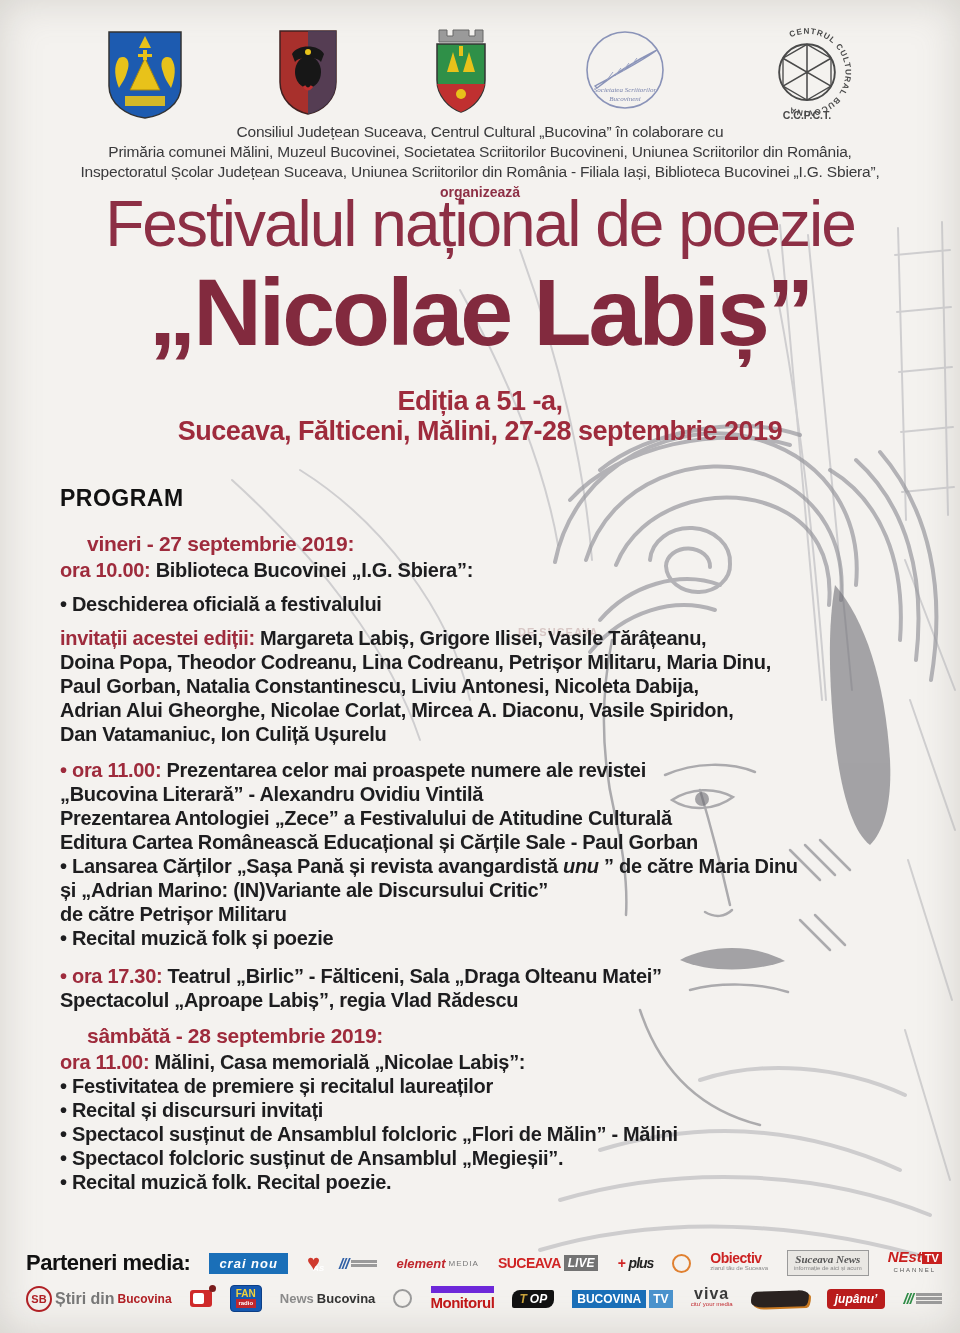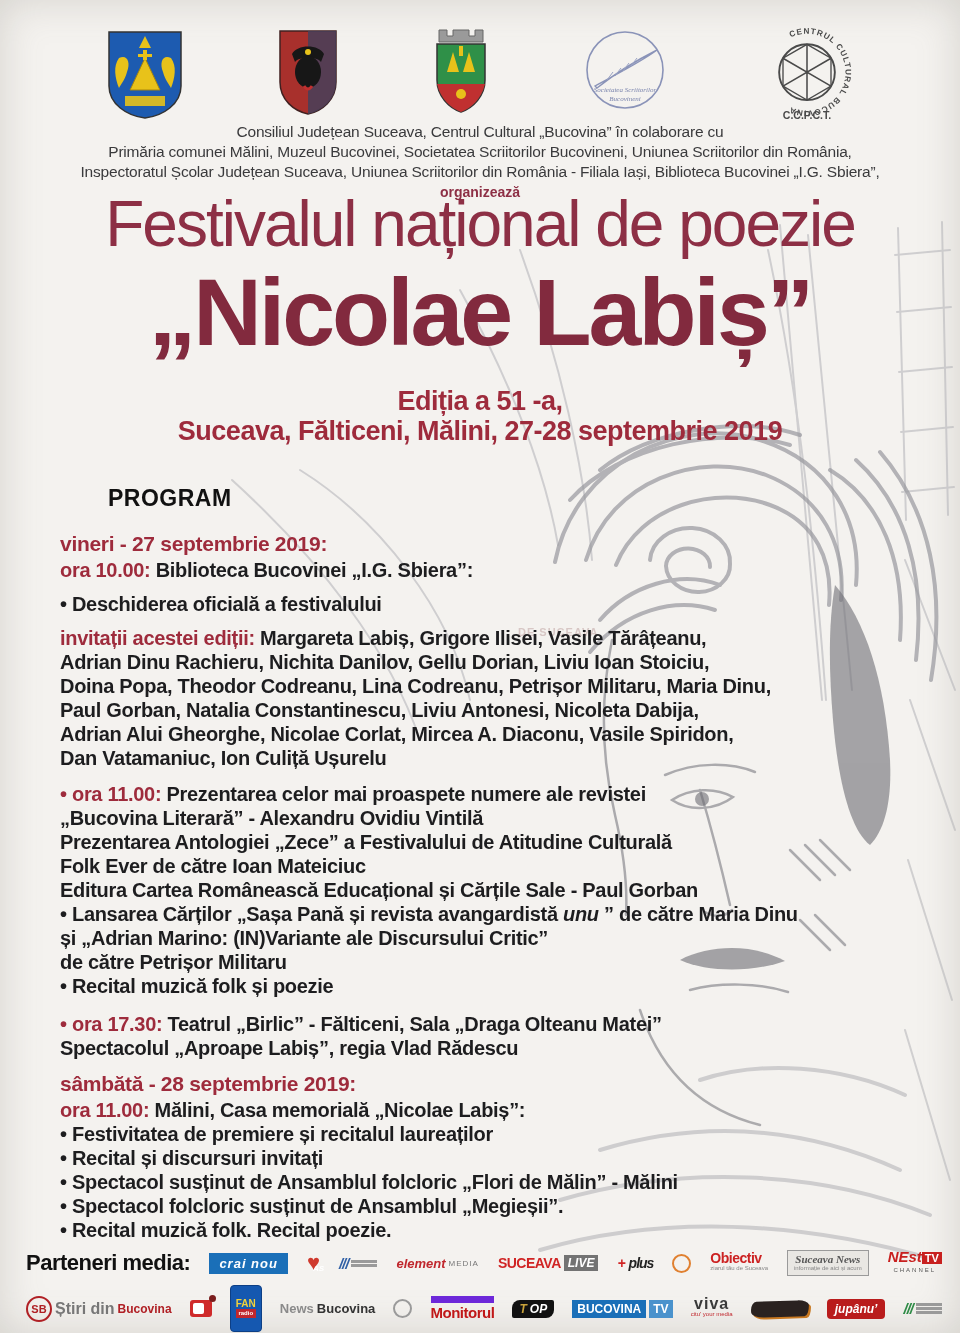--- a/index.html
+++ b/index.html
@@ -29,24 +29,24 @@
     font-size:95px;line-height:100px;font-weight:bold;color:#822a3e;letter-spacing:-3px;}
   .edition{position:absolute;top:386px;left:0;width:100%;text-align:center;
     font-size:27px;line-height:30px;font-weight:bold;color:#9e2b3c;letter-spacing:-.5px;}
 
   .watermark{position:absolute;top:626px;left:518px;font-size:11px;font-weight:bold;
     letter-spacing:1px;color:rgba(130,70,70,.25);}
 
   
   .program{position:absolute;top:486px;left:60px;width:800px;
     font-size:20px;line-height:24px;font-weight:bold;letter-spacing:-.3px;}
-  .program .h-program{font-size:23px;letter-spacing:.5px;margin-bottom:22px;color:#111;margin-left:48px;}
+  .program .h-program{font-size:23px;letter-spacing:.5px;margin-bottom:22px;color:#111;}
   .maroon{color:#9e2b3c;}
   .blk{color:#1d1d1f;}
-  .day-head{font-size:21px;color:#9e2b3c;margin-bottom:2px;}
+  .day-head{font-size:21px;color:#9e2b3c;margin-bottom:2px;margin-left:27px;}
   .mb10{margin-bottom:10px;} .mb12{margin-bottom:12px;} .mb14{margin-bottom:14px;}
   .program i{font-style:italic;}
 
   
   .partners{position:absolute;top:1250px;left:26px;width:916px;z-index:3;}
   .pm-row{display:flex;align-items:center;justify-content:space-between;margin-bottom:9px;}
   .pm-label{font-size:22px;font-weight:bold;color:#111;letter-spacing:-.5px;white-space:nowrap;}
   .lg{display:inline-flex;align-items:center;gap:3px;white-space:nowrap;text-align:right;}
   .lg-crainou{background:#1a6fb8;color:#fff;font-weight:bold;font-size:13px;padding:3px 10px;font-style:italic;letter-spacing:1px;}
   .heart{color:#cf3a2e;font-size:22px;line-height:18px;position:relative;}
@@ -75,21 +75,21 @@
   .lg-nest .ntv{background:#c8201f;color:#fff;font-weight:bold;font-size:11px;padding:0 3px;}
   .lg-nest .nch{display:block;font-size:6px;letter-spacing:2px;color:#555;}
   .sb-circle{width:22px;height:22px;border:2px solid #b02025;border-radius:50%;color:#b02025;
     font-weight:bold;font-size:11px;display:inline-flex;align-items:center;justify-content:center;}
   .lg-sb .st1{color:#777;font-weight:bold;font-size:16px;}
   .lg-sb .st2{color:#b02025;font-weight:bold;font-size:12px;}
   .tvicon{width:22px;height:17px;background:#cf2a2a;border-radius:3px;position:relative;display:inline-block;}
   .tvicon::before{content:"";position:absolute;left:3px;top:3px;width:11px;height:11px;background:#fff;border-radius:2px;}
   .tvicon::after{content:"";position:absolute;right:-4px;top:-5px;width:7px;height:7px;background:#7a1d1d;border-radius:50%;}
   .lg-fan{background:#1558b0;border-radius:4px;color:#f3d23a;font-weight:bold;font-size:10px;
-    padding:13px 5px;display:inline-block;text-align:center;line-height:9px;border:1px solid #0d3f85;}
+    padding:3px 5px;display:inline-block;text-align:center;line-height:9px;border:1px solid #0d3f85;}
   .lg-fan small{display:block;font-size:6px;color:#fff;background:#c0272d;margin-top:1px;}
   .lg-nb .n1{color:#8a8a8a;font-weight:bold;font-size:13px;}
   .lg-nb .n2{color:#333;font-weight:bold;font-size:13px;}
   .lg-monitorul{color:#c01818;font-weight:bold;font-size:15px;letter-spacing:-.5px;border-top:7px solid #6d28d9;padding-top:1px;}
   .lg-top{background:#111;color:#fff;font-weight:bold;font-style:italic;font-size:12px;padding:2px 7px;border-radius:8px 2px 8px 2px;}
   .lg-top b{color:#c8a23a;}
   .lg-bvtv .bv{background:#1a6fb8;color:#fff;font-weight:bold;font-size:12px;padding:2px 5px;}
   .lg-bvtv .bt{background:#4a92cc;color:#fff;font-weight:bold;font-size:12px;padding:2px 4px;}
   .lg-viva{display:inline-block;text-align:center;line-height:10px;}
   .lg-viva .vv{color:#3a3a3a;font-weight:bold;font-size:16px;letter-spacing:1px;}
@@ -228,34 +228,32 @@
       <div class="day-head">vineri - 27 septembrie 2019:</div>
       <div class="mb10">
         <span class="maroon">ora 10.00:</span><span class="blk"> Biblioteca Bucovinei „I.G. Sbiera”:</span>
       </div>
       <div class="mb10 blk">• Deschiderea oficială a festivalului</div>
 
       <div class="mb12">
         <div>
           <span class="maroon">invitații acestei ediții:</span><span class="blk"> Margareta Labiș, Grigore Ilisei, Vasile Tărâțeanu,</span>
         </div>
-        <div class="blk">Adrian Dinu Rachieru, Nichita Danilov, Gellu Dorian, Liviu Ioan Stoiciu,</div>
         <div class="blk">Doina Popa, Theodor Codreanu, Lina Codreanu, Petrișor Militaru, Maria Dinu,</div>
         <div class="blk">Paul Gorban, Natalia Constantinescu, Liviu Antonesi, Nicoleta Dabija,</div>
         <div class="blk">Adrian Alui Gheorghe, Nicolae Corlat, Mircea A. Diaconu, Vasile Spiridon,</div>
         <div class="blk">Dan Vatamaniuc, Ion Culiță Ușurelu</div>
       </div>
 
       <div class="mb14">
         <div>
           <span class="maroon">• ora 11.00:</span><span class="blk">  Prezentarea celor mai proaspete numere ale revistei</span>
         </div>
         <div class="blk">„Bucovina Literară” - Alexandru Ovidiu Vintilă</div>
         <div class="blk">Prezentarea Antologiei „Zece” a Festivalului de Atitudine Culturală</div>
-        <div class="blk">Folk Ever de către Ioan Mateiciuc</div>
         <div class="blk">Editura Cartea Românească Educațional și Cărțile Sale - Paul Gorban</div>
         <div class="blk">
           <span>• Lansarea Cărților „Sașa Pană și revista avangardistă </span><i>unu</i><span> ” de către Maria Dinu</span>
         </div>
         <div class="blk">și „Adrian Marino: (IN)Variante ale Discursului Critic”</div>
         <div class="blk">de către Petrișor Militaru</div>
         <div class="blk">• Recital muzică folk și poezie</div>
       </div>
 
       <div class="mb12">

